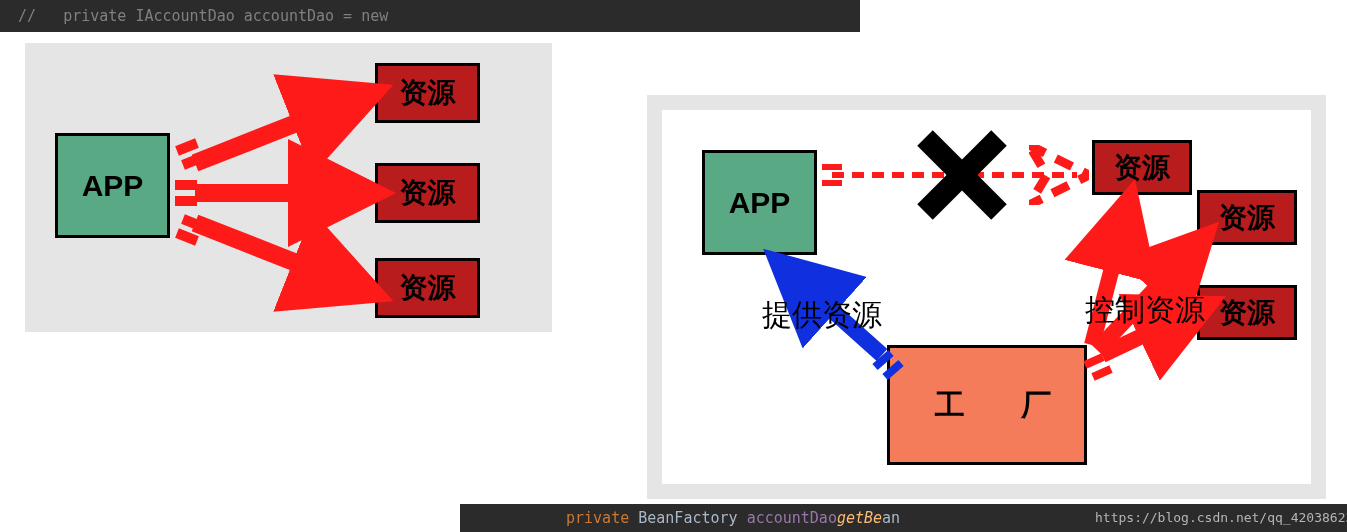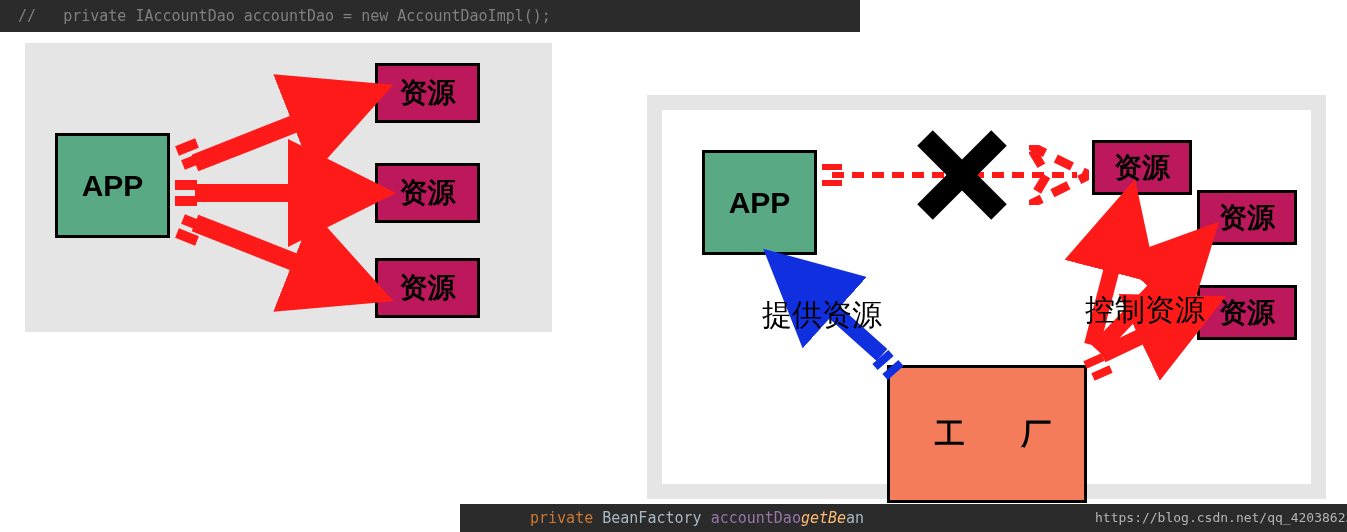--- a/index.html
+++ b/index.html
@@ -19,21 +19,21 @@
     font-family: Consolas, monospace;
     font-size: 15px;
     display: flex;
     align-items: center;
     padding-left: 18px;
     box-sizing: border-box;
     white-space: pre;
   }
   .codebar .type   { color: #a9b7c6; }
   .codebar .var    { color: #9876aa; }
-  .codebar .kw     { color: #cc7832; }
+  .codebar .kw     { color: #cc7832; margin-left: 36px; }
   .codebar .plain  { color: #a9b7c6; }
   .codebar .method { color: #fdba74; font-style: italic; }
   .codebar .comment{ color: #808080; }
 
   .diagram {
     position: absolute;
     background: #e5e5e5;
     border: 3px solid #fff;
     box-sizing: border-box;
   }
@@ -44,21 +44,21 @@
   .box {
     position: absolute;
     border: 3px solid #000;
     display: flex;
     align-items: center;
     justify-content: center;
     font-weight: bold;
     box-sizing: border-box;
   }
   .app-box    { background: #5aa985; font-size: 30px; }
-  .res-box    { background: #be185d; font-size: 28px; }
+  .res-box    { background: #b91c1c; font-size: 28px; }
   .factory-box{ background: #f47c5a; font-size: 30px; letter-spacing: 24px; text-indent: 24px;}
   .lbl {
     position: absolute;
     font-size: 30px;
     color: #000;
     white-space: nowrap;
   }
   .watermark {
     position: absolute;
     font-family: Consolas, monospace;
@@ -75,21 +75,20 @@
 <body>
 
 <div class="codebar" style="left:0; top:0; width:860px; height:32px;">
   <span class="comment">//</span>
   <span class="comment">&nbsp;&nbsp;&nbsp;</span>
   <span class="comment">private IAccountDao</span>
   <span class="comment">&nbsp;</span>
   <span class="comment">accountDao</span>
   <span class="comment"> = </span>
   <span class="comment">new</span>
-  <span class="comment"> AccountDaoImpl();</span>
 </div>
 
 <div class="diagram" style="left:22px; top:40px; width:533px; height:295px;">
   <div class="box app-box" style="left:30px; top:90px; width:115px; height:105px;">APP</div>
   <div class="box res-box" style="left:350px; top:20px; width:105px; height:60px;">资源</div>
   <div class="box res-box" style="left:350px; top:120px; width:105px; height:60px;">资源</div>
   <div class="box res-box" style="left:350px; top:215px; width:105px; height:60px;">资源</div>
 
   <svg class="arrow" style="left:0;top:0;width:533px;height:295px;">
     <defs>
@@ -115,21 +114,21 @@
 
 <div class="diagram" style="left:644px; top:92px; width:685px; height:410px;">
   <div class="inner-white" style="left:15px; top:15px; right:15px; bottom:15px;"></div>
 
   <div class="box app-box" style="left:55px; top:55px; width:115px; height:105px;">APP</div>
 
   <div class="box res-box" style="left:445px; top:45px; width:100px; height:55px;">资源</div>
   <div class="box res-box" style="left:550px; top:95px; width:100px; height:55px;">资源</div>
   <div class="box res-box" style="left:550px; top:190px; width:100px; height:55px;">资源</div>
 
-  <div class="box factory-box" style="left:240px; top:270px; width:200px; height:138px;padding-left:12px;">工 厂</div>
+  <div class="box factory-box" style="left:240px; top:250px; width:200px; height:120px;padding-left:12px;">工 厂</div>
 
   <svg class="arrow" style="left:0;top:0;width:685px;height:410px;">
     <defs>
       <marker id="redOpenHead" markerWidth="10" markerHeight="10" refX="8" refY="5" orient="auto">
         <path d="M0,0 L10,5 L0,10 L3,5 Z" fill="none" stroke="#ff1a1a" stroke-width="1.5" stroke-dasharray="3,2"></path>
       </marker>
       <marker id="redHead2" markerWidth="6" markerHeight="6" refX="4" refY="3" orient="auto">
         <polygon points="0,0 6,3 0,6" fill="#ff1a1a"></polygon>
       </marker>
       <marker id="blueHead" markerWidth="6" markerHeight="6" refX="4" refY="3" orient="auto">

